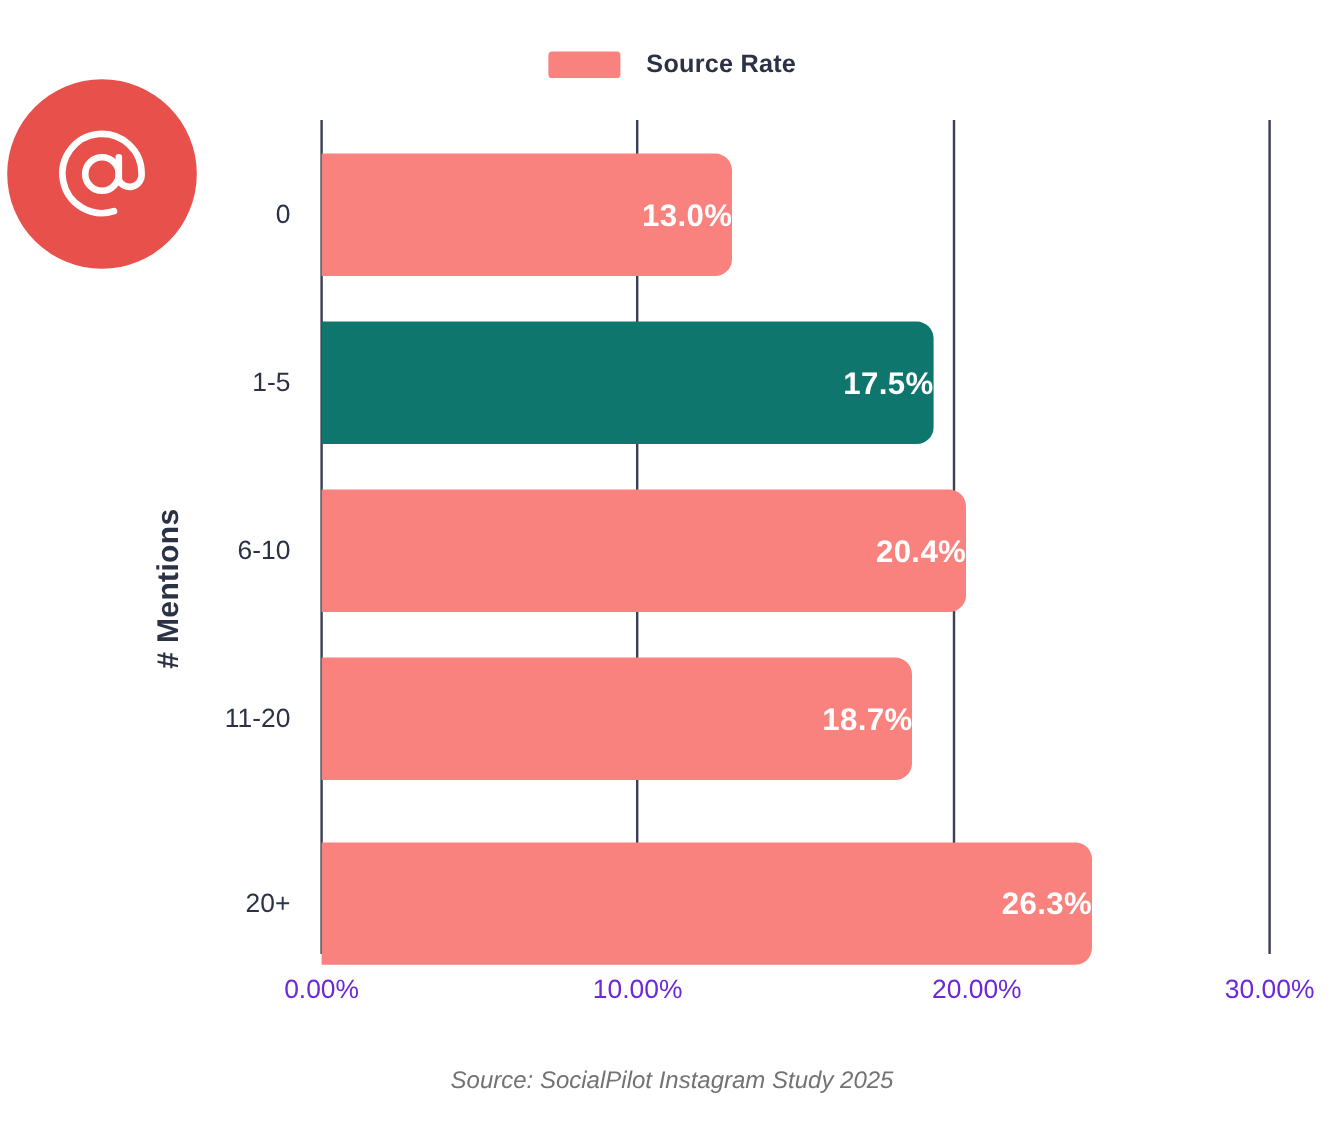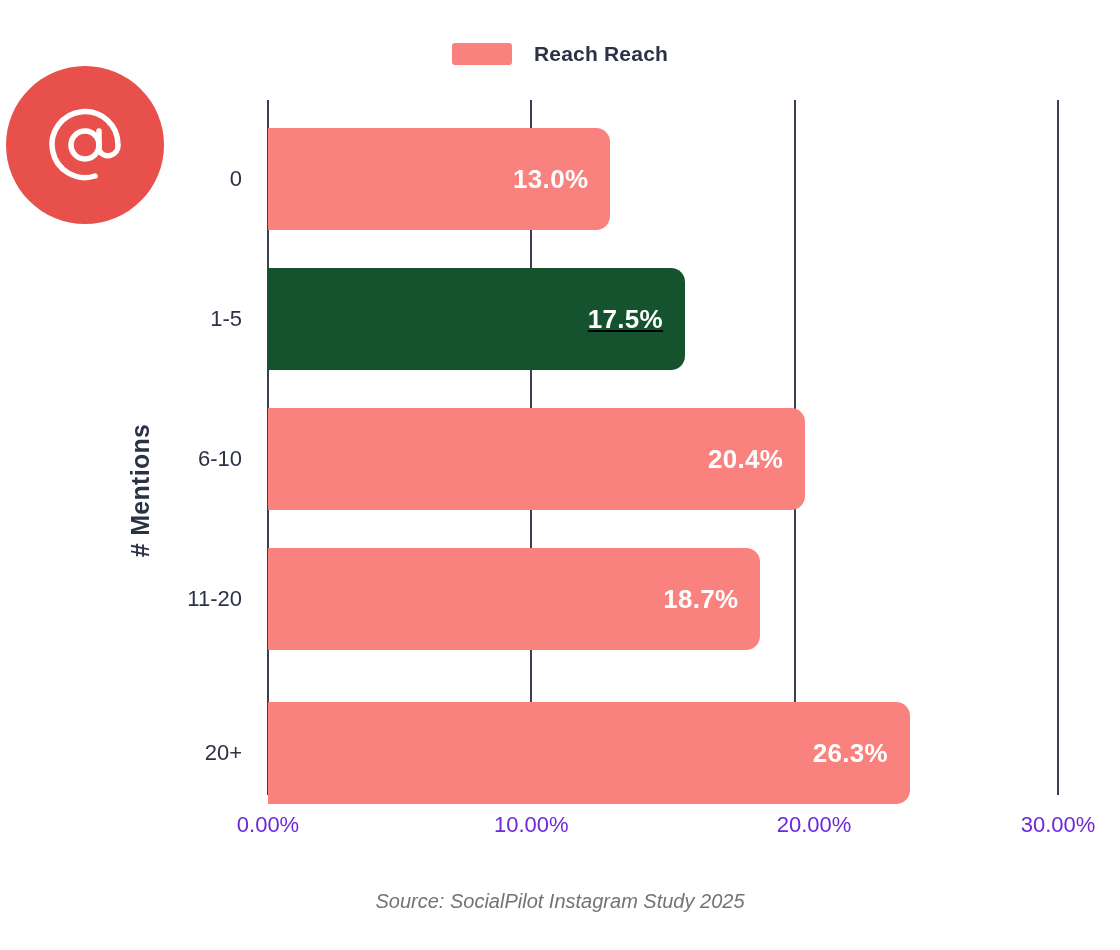--- a/index.html
+++ b/index.html
@@ -131,21 +131,20 @@
     left: 0;
     top: 0;
     height: 100%;
     background: #F9817E;
     border-top-right-radius: 14px;
     border-bottom-right-radius: 14px;
     display: flex;
     align-items: center;
     justify-content: flex-end;
     box-sizing: border-box;
-    padding-right: 22px;
   }
   .bar-value {
     font-size: 26px;
     font-weight: bold;
     color: #ffffff;
     letter-spacing: 0.3px;
     white-space: nowrap;
   }
 
   
@@ -180,21 +179,21 @@
   <div id="badge">
     <svg width="96" height="96" viewBox="0 0 96 96" aria-hidden="true">
       <path d="M62 48 a14 14 0 1 0 -28 0 a14 14 0 1 0 28 0" fill="none" stroke="#ffffff" stroke-width="5.5" stroke-linecap="round"></path>
       <path d="M62 34 L62 53 a10 10 0 0 0 19 -5 A33 33 0 1 0 58 79" fill="none" stroke="#ffffff" stroke-width="5.5" stroke-linecap="round"></path>
     </svg>
   </div>
 
   <div id="legend">
     <div class="legend-item">
       <span class="legend-swatch"></span>
-      <span class="legend-label">Reach Reach</span>
+      <span class="legend-label">Source Rate</span>
     </div>
   </div>
 
   <div id="yaxis-title">
     <span># Mentions</span>
   </div>
 
   <div id="plot">
 
   <div class="gridline" style="left: -1px;"></div>
@@ -206,21 +205,21 @@
       <div class="gridline" style="left: 789px;"></div>
       <div class="xtick" style="left: 790px;">30.00%</div>
       <div class="row" style="top: 28px; height: 102px;">
         <div class="cat-label">0</div>
         <div class="bar" style="width: 342.333px; background: rgb(249, 129, 126);">
           <span class="bar-value">13.0%</span>
         </div>
       </div>
       <div class="row" style="top: 168px; height: 102px;">
         <div class="cat-label">1-5</div>
-        <div class="bar" style="width: 417px; background: #14532d; text-decoration: underline;">
+        <div class="bar" style="width: 510px; background: #0f766e;">
           <span class="bar-value">17.5%</span>
         </div>
       </div>
       <div class="row" style="top: 308px; height: 102px;">
         <div class="cat-label">6-10</div>
         <div class="bar" style="width: 537.2px; background: rgb(249, 129, 126);">
           <span class="bar-value">20.4%</span>
         </div>
       </div>
       <div class="row" style="top: 448px; height: 102px;">

